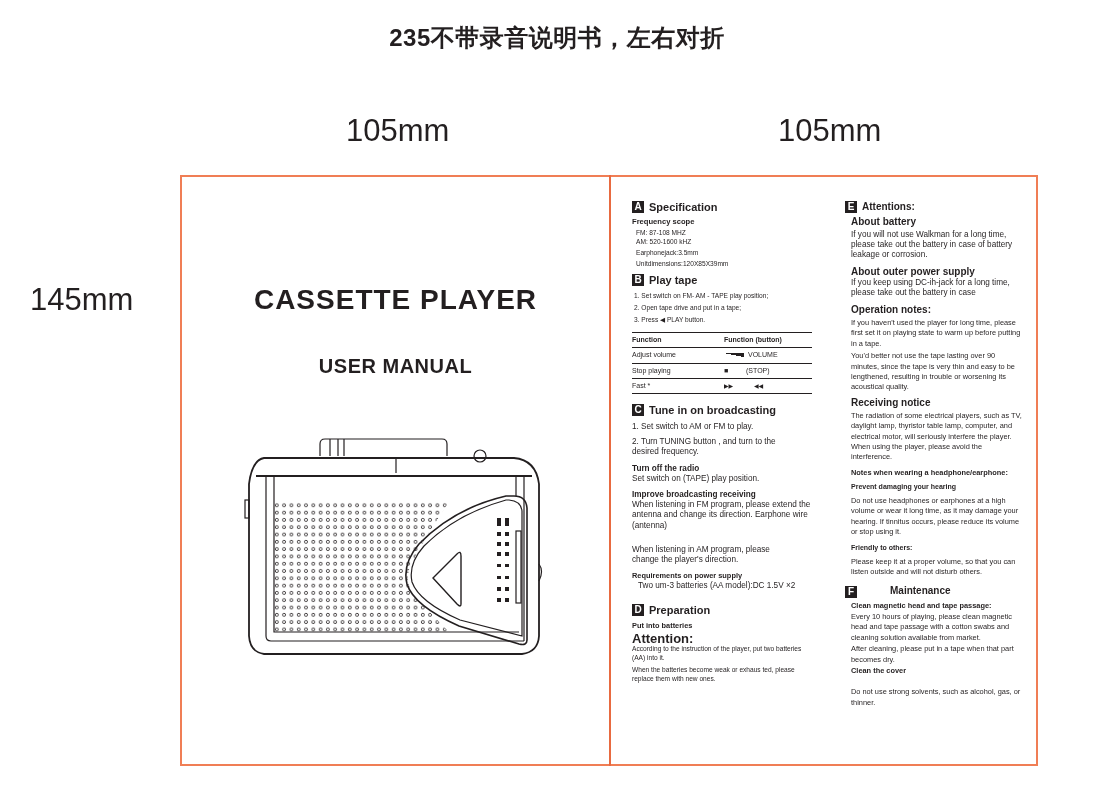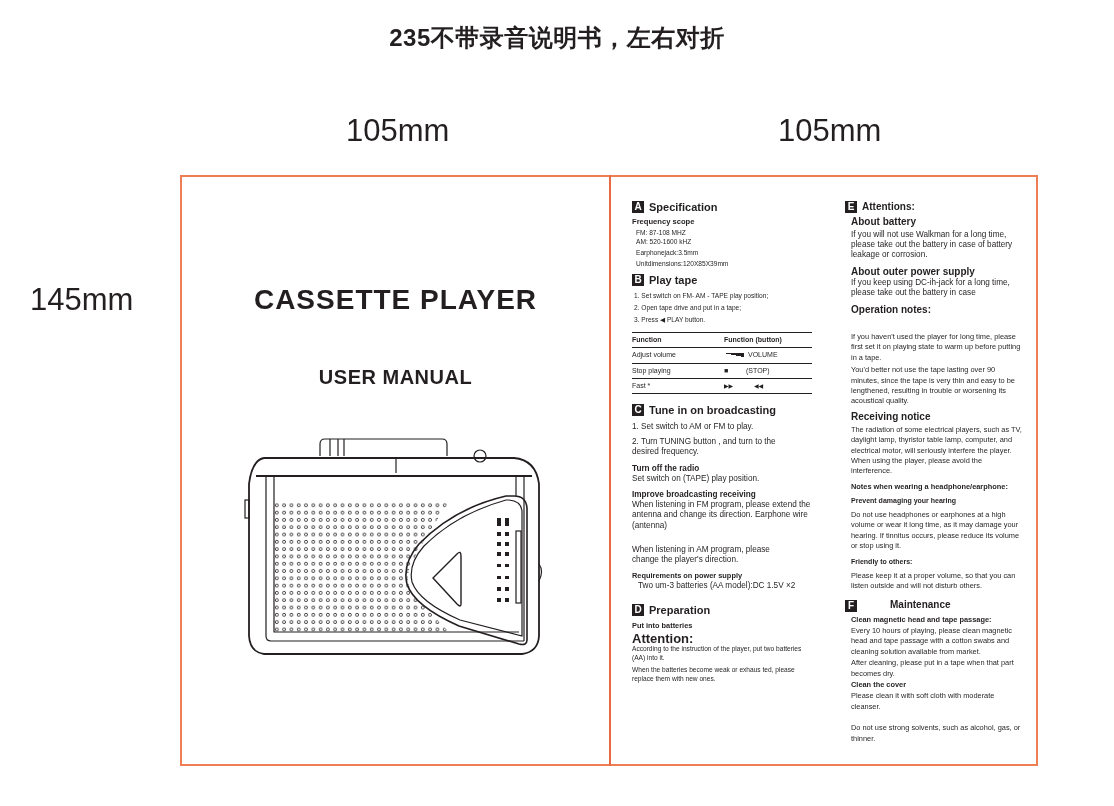--- a/index.html
+++ b/index.html
@@ -3,21 +3,21 @@
 <meta charset="utf-8">
 <style>
   html,body{margin:0;padding:0;background:#ffffff;}
   body{width:1114px;height:806px;position:relative;overflow:hidden;font-family:"Liberation Sans",sans-serif;color:#231f20;}
   .abs{position:absolute;}
   .title{left:0;width:1114px;top:22px;text-align:center;font-size:24px;font-weight:bold;letter-spacing:0.5px;color:#231f20;}
   .dim{font-size:31px;color:#231f20;font-weight:normal;}
   .frame{left:180px;top:175px;width:858px;height:591px;border:2px solid #f07e55;box-sizing:border-box;}
   .fold{left:609px;top:175px;width:2px;height:591px;background:#e86a40;}
   .cover-title{left:182px;width:427px;top:284px;text-align:center;font-size:28px;font-weight:bold;letter-spacing:1px;}
-  .cover-sub{left:182px;width:427px;top:366px;text-align:center;font-size:20px;font-weight:bold;letter-spacing:0.5px;}
+  .cover-sub{left:182px;width:427px;top:355px;text-align:center;font-size:20px;font-weight:bold;letter-spacing:0.5px;}
   .col{font-size:8.2px;line-height:10.2px;color:#231f20;}
   .col p{margin:0;}
   .sec-h{display:flex;align-items:center;font-weight:bold;font-size:11px;margin:0;}
   .badge{display:inline-flex;width:12px;height:12px;background:#231f20;color:#fff;font-size:10px;font-weight:bold;align-items:center;justify-content:center;margin-right:5px;line-height:12px;}
   .sub-h{font-weight:bold;font-size:8.2px;}
   .sub-h2{font-weight:bold;font-size:10px;line-height:12px;}
   .small{font-size:6.6px;line-height:9px;}
   table.fn{border-collapse:collapse;width:180px;font-size:7px;}
   table.fn td{padding:2px 0 2px 0;height:10px;}
   table.fn tr{border-bottom:1.6px solid #231f20;}
@@ -163,36 +163,35 @@
     <span style="font-size:10px;">Attentions:</span>
   </div>
   <div style="padding-left:6px;">
     <p class="sub-h2" style="margin-top:3px;">About battery</p>
     <p style="margin-top:2px;">If you will not use Walkman for a long time, please take out the battery in case of battery leakage or corrosion.</p>
     <p class="sub-h2" style="margin-top:5px;">About outer power supply</p>
     <p>If you keep using DC-ih-jack for a long time, please take out the battery in case</p>
   </div>
   <p class="sub-h2" style="margin-top:6px;padding-left:6px;">Operation notes:</p>
   <div style="padding-left:6px;font-size:7.4px;line-height:10.4px;">
-    <p style="margin-top:16px;">If you haven't used the player for long time, please first set it on playing state to warm up before putting in a tape.</p>
+    <p style="margin-top:2px;">If you haven't used the player for long time, please first set it on playing state to warm up before putting in a tape.</p>
     <p style="margin-top:2px;">You'd better not use the tape lasting over 90 minutes, since the tape is very thin and easy to be lengthened, resulting in trouble or worsening its acoustical quality.</p>
     <p class="sub-h2" style="margin-top:4px;">Receiving notice</p>
     <p style="margin-top:2px;">The radiation of some electrical players, such as TV, daylight lamp, thyristor table lamp, computer, and electrical motor, will seriously interfere the player. When using the player, please avoid the interference.</p>
     <p class="sub-h" style="margin-top:5px;font-size:7.4px;">Notes when wearing a headphone/earphone:</p>
     <p class="sub-h" style="margin-top:4px;font-size:7px;">Prevent damaging your hearing</p>
     <p style="margin-top:3px;">Do not use headphones or earphones at a high volume or wear it long time, as it may damage your hearing.  If tinnitus occurs, please reduce its volume or stop using it.</p>
     <p class="sub-h" style="margin-top:6px;font-size:7px;">Friendly to others:</p>
     <p style="margin-top:3px;">Please keep it at a proper volume, so that you can listen outside and will not disturb others.</p>
   </div>
 
   <div class="sec-h" style="margin-top:8px;">
     <span class="badge">F</span>
     <span style="font-size:10px;padding-left:28px;">Maintenance</span>
   </div>
   <div style="padding-left:6px;font-size:7.4px;line-height:10.4px;">
     <p class="sub-h" style="margin-top:3px;font-size:7.4px;">Clean magnetic head and tape passage:</p>
     <p style="margin-top:1px;">Every 10 hours of playing, please clean magnetic head and tape passage with a cotton swabs and cleaning solution available from market.</p>
     <p style="margin-top:1px;">After cleaning, please put in a tape when that part becomes dry.</p>
     <p class="sub-h" style="margin-top:1px;font-size:7.4px;">Clean the cover</p>
-    <p style="margin-top:1px;">Please clean it with soft cloth with moderate cleanser.</p>
     <p style="margin-top:11px;">Do not use strong solvents, such as alcohol, gas, or thinner.</p>
   </div>
 </div>
 
 </body></html>

